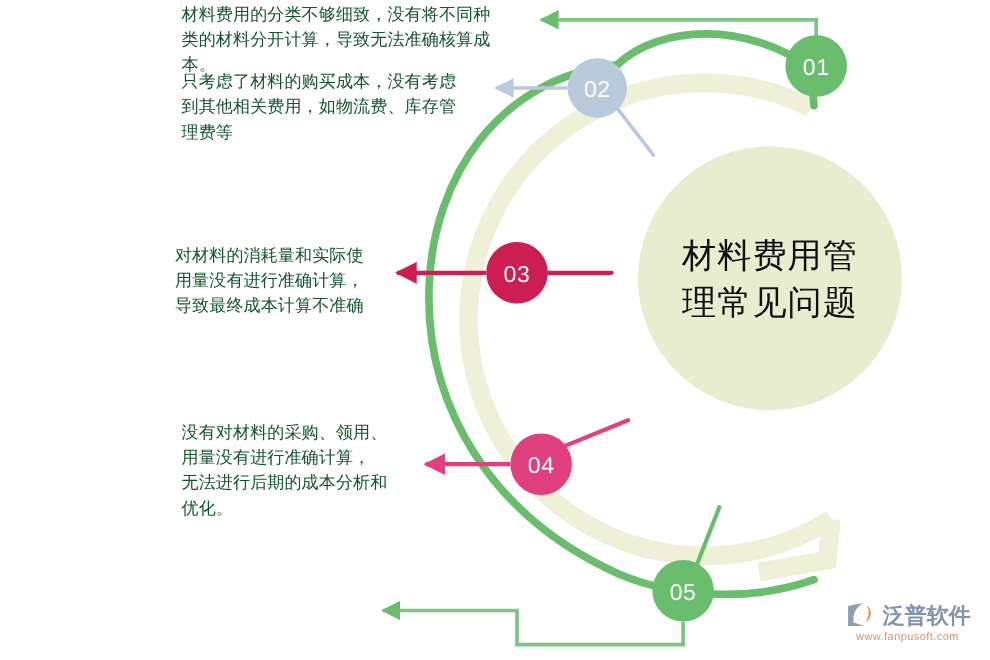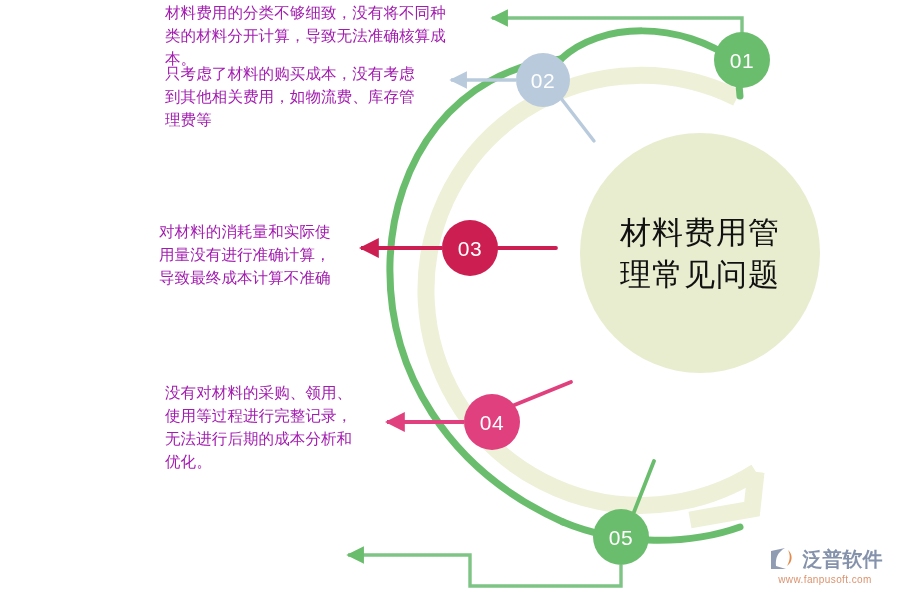--- a/index.html
+++ b/index.html
@@ -20,26 +20,26 @@
   }
   #diagram-svg {
     position: absolute;
     left: 0;
     top: 0;
     width: 900px;
     height: 600px;
   }
   .desc {
     position: absolute;
-    color: #a21caf;
+    color: #14532d;
     font-size: 15.5px;
     line-height: 1.48;
     letter-spacing: 0.1px;
     white-space: pre-line;
-    font-family: Liberation Mono, monospace;
+    font-family: Liberation Serif, serif;
   }
   #desc-1 { left: 165px; top: 3px;   width: 350px; }
   #desc-2 { left: 165px; top: 64px;  width: 350px; }
   #desc-3 { left: 149px; top: 222px; width: 350px; margin-left: 10px; }
   #desc-4 { left: 165px; top: 383px; width: 350px; }
   #desc-5 { left: 120px; top: 530px; width: 350px; }
 
   .badge-num {
     font-size: 21px;
     fill: #ffffff;
@@ -173,21 +173,21 @@
   <div class="desc" id="desc-1">材料费用的分类不够细致，没有将不同种
 类的材料分开计算，导致无法准确核算成
 本。</div>
   <div class="desc" id="desc-2">只考虑了材料的购买成本，没有考虑
 到其他相关费用，如物流费、库存管
 理费等</div>
   <div class="desc" id="desc-3">对材料的消耗量和实际使
 用量没有进行准确计算，
 导致最终成本计算不准确</div>
   <div class="desc" id="desc-4">没有对材料的采购、领用、
-使用等过程进行完整记录，
+用量没有进行准确计算，
 无法进行后期的成本分析和
 优化。</div>
 
   <div id="watermark">
     <div id="wm-row">
       <svg width="30" height="28" viewBox="0 0 30 28">
         <path d="M3 6 L17 3 C10 7 7 13 8 21 L18 24 L3 24 Z" fill="#8795ad"></path>
         <path d="M20 5 C25 9 25 17 19 21 C23 14 22 9 20 5 Z" fill="#e0833f"></path>
       </svg>
       <div id="wm-brand">泛普软件</div>

